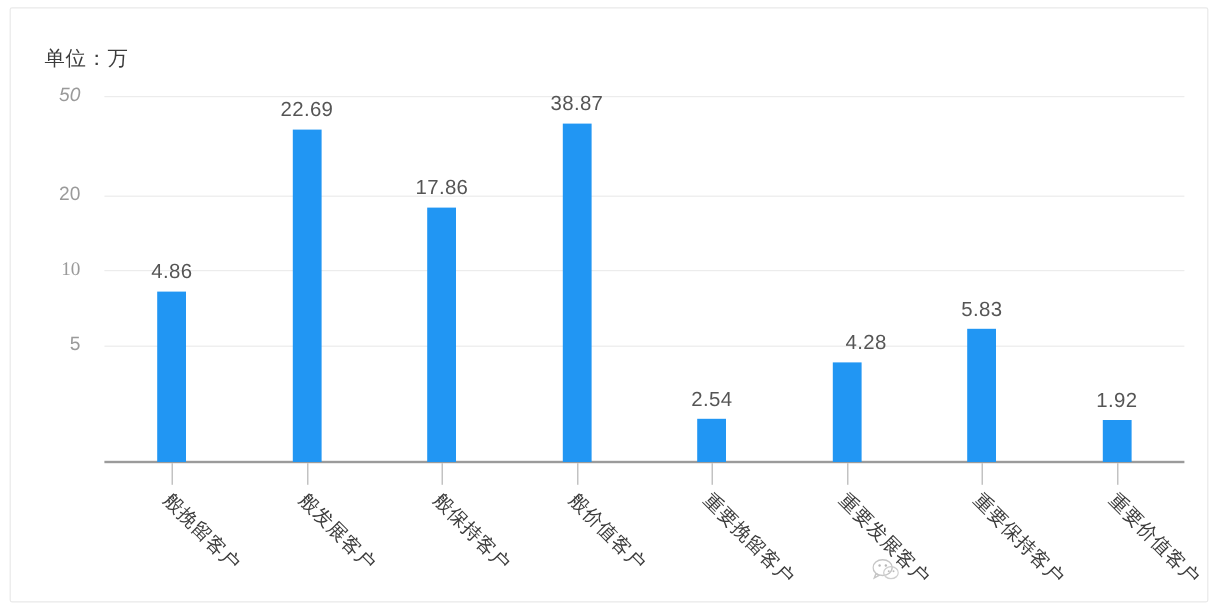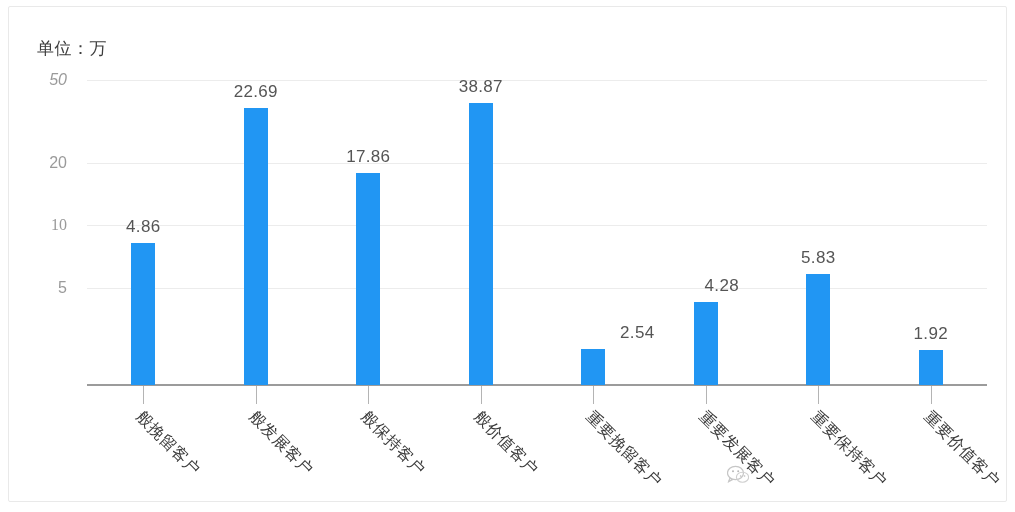--- a/index.html
+++ b/index.html
@@ -143,21 +143,21 @@
         <div class="cat-label" style="left: 171.75px; top: 340px;">般发展客户</div>
         <div class="bar" style="left: 269.25px; height: 211.885px; background: rgb(33, 150, 243);"></div>
         <div class="bar-value" style="left: 281.25px; top: 80.1148px;">17.86</div>
         <div class="tick-mark" style="left: 281.25px;"></div>
         <div class="cat-label" style="left: 284.25px; top: 340px;">般保持客户</div>
         <div class="bar" style="left: 381.75px; height: 281.944px; background: rgb(33, 150, 243);"></div>
         <div class="bar-value" style="left: 393.75px; top: 10.0557px;">38.87</div>
         <div class="tick-mark" style="left: 393.75px;"></div>
         <div class="cat-label" style="left: 396.75px; top: 340px;">般价值客户</div>
         <div class="bar" style="left: 494.25px; height: 36.1742px; background: rgb(33, 150, 243);"></div>
-        <div class="bar-value" style="left: 506.25px; top: 255.826px; margin-left: 44px;">2.54</div>
+        <div class="bar-value" style="left: 506.25px; top: 255.826px;">2.54</div>
         <div class="tick-mark" style="left: 506.25px;"></div>
         <div class="cat-label" style="left: 509.25px; top: 340px;">重要挽留客户</div>
         <div class="bar" style="left: 606.75px; height: 83.1821px; background: rgb(33, 150, 243);"></div>
         <div class="bar-value" style="left: 618.75px; top: 208.818px; margin-left: 16px;">4.28</div>
         <div class="tick-mark" style="left: 618.75px;"></div>
         <div class="cat-label" style="left: 621.75px; top: 340px;">重要发展客户</div>
         <div class="bar" style="left: 719.25px; height: 111.026px; background: rgb(33, 150, 243);"></div>
         <div class="bar-value" style="left: 731.25px; top: 180.974px;">5.83</div>
         <div class="tick-mark" style="left: 731.25px;"></div>
         <div class="cat-label" style="left: 734.25px; top: 340px;">重要保持客户</div>

